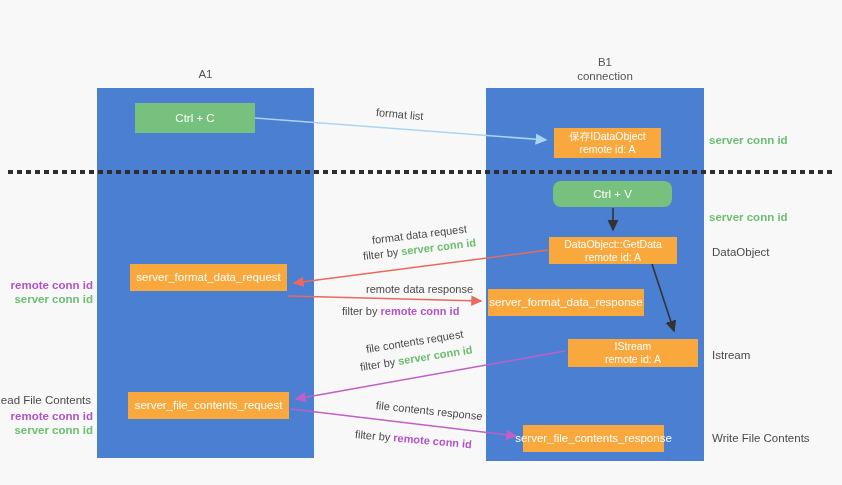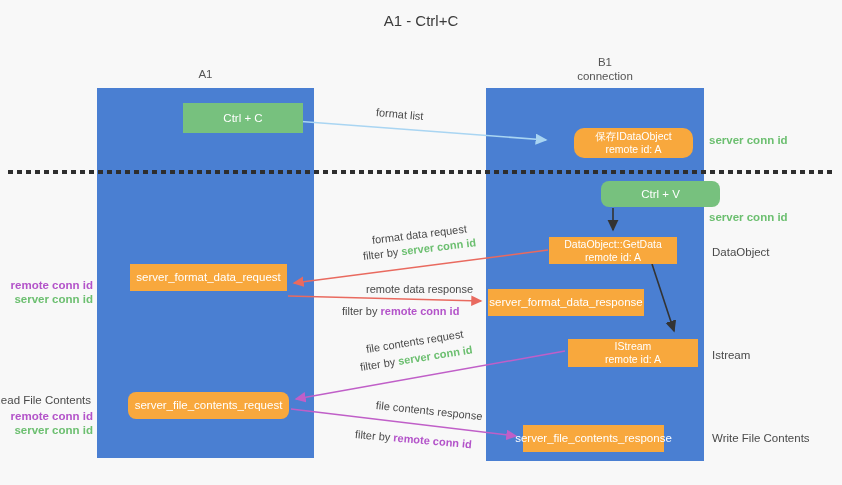--- a/index.html
+++ b/index.html
@@ -21,41 +21,40 @@
   .panel{background:var(--panel-blue);}
   .dash-line{
     left:8px;top:170px;width:826px;height:4px;
     background:repeating-linear-gradient(90deg,var(--dash) 0 5px,transparent 5px 9px);
   }
   .node{
     display:flex;flex-direction:column;align-items:center;justify-content:center;
     color:#fff;text-align:center;font-size:11.5px;line-height:13px;
   }
   .node.small{font-size:10.5px;}
-  .green{background:var(--box-green);margin-left:48px;}
+  .green{background:var(--box-green);}
   .orange{background:var(--box-orange);}
   .ann{font-size:11px;white-space:nowrap;color:var(--text-dark);transform-origin:left center;}
   .g{color:var(--text-green);font-weight:bold;}
   .p{color:var(--text-purple);font-weight:bold;}
   .side{font-size:11.5px;white-space:nowrap;line-height:14px;}
   .side.bold-g{color:var(--text-green);font-weight:bold;}
   .left-stack{text-align:right;font-size:11.5px;line-height:14px;font-weight:bold;white-space:nowrap;}
   svg.overlay{left:0;top:0;pointer-events:none;}
   .l-blue{stroke:var(--arrow-lightblue);stroke-width:1.6;fill:none;}
   .l-red{stroke:var(--arrow-red);stroke-width:1.5;fill:none;}
   .l-mag{stroke:var(--arrow-magenta);stroke-width:1.5;fill:none;}
   .l-blk{stroke:var(--arrow-black);stroke-width:1.6;fill:none;}
   .mh-blue{fill:var(--arrow-lightblue);} .mh-red{fill:var(--arrow-red);}
   .mh-mag{fill:var(--arrow-magenta);} .mh-blk{fill:var(--arrow-black);}
 </style>
 </head>
 <body>
 
 <div class="abs title">
-  <div>A1 - Ctrl+C</div>
 </div>
 
 <div class="abs lane-header" style="left:97px;width:217px;margin-top:12px;">
   <div>A1</div>
 </div>
 <div class="abs lane-header" style="left:496px;width:218px;">
   <div>B1</div>
   <div>connection</div>
 </div>
 
@@ -87,25 +86,25 @@
   <line class="l-mag" x1="565" y1="351" x2="296" y2="399" marker-end="url(#ah-mag)"></line>
   <line class="l-mag" x1="291" y1="409" x2="516" y2="436" marker-end="url(#ah-mag)"></line>
 </svg>
 
 <div class="abs node green" style="left:135px;top:103px;width:120px;height:30px;">
   <span>Ctrl + C</span>
 </div>
 <div class="abs node orange" style="left:130px;top:264px;width:157px;height:27px;">
   <span>server_format_data_request</span>
 </div>
-<div class="abs node orange" style="left:128px;top:392px;width:161px;height:27px;border-radius:8px;">
+<div class="abs node orange" style="left:128px;top:392px;width:161px;height:27px;">
   <span>server_file_contents_request</span>
 </div>
 
-<div class="abs node orange small" style="left:574px;top:128px;width:119px;height:30px;border-radius:10px;">
+<div class="abs node orange small" style="left:554px;top:128px;width:107px;height:30px;">
   <span>保存IDataObject</span>
   <span>remote id: A</span>
 </div>
 <div class="abs node green" style="left:553px;top:181px;width:119px;height:26px;border-radius:8px;">
   <span>Ctrl + V</span>
 </div>
 <div class="abs node orange small" style="left:549px;top:237px;width:128px;height:27px;">
   <span>DataObject::GetData</span>
   <span>remote id: A</span>
 </div>

